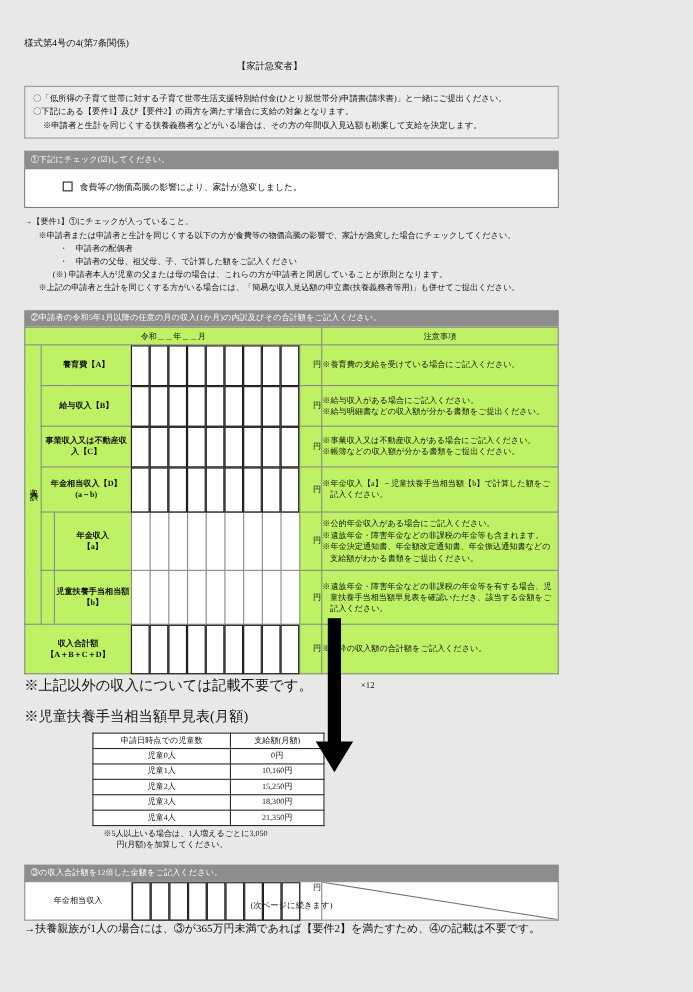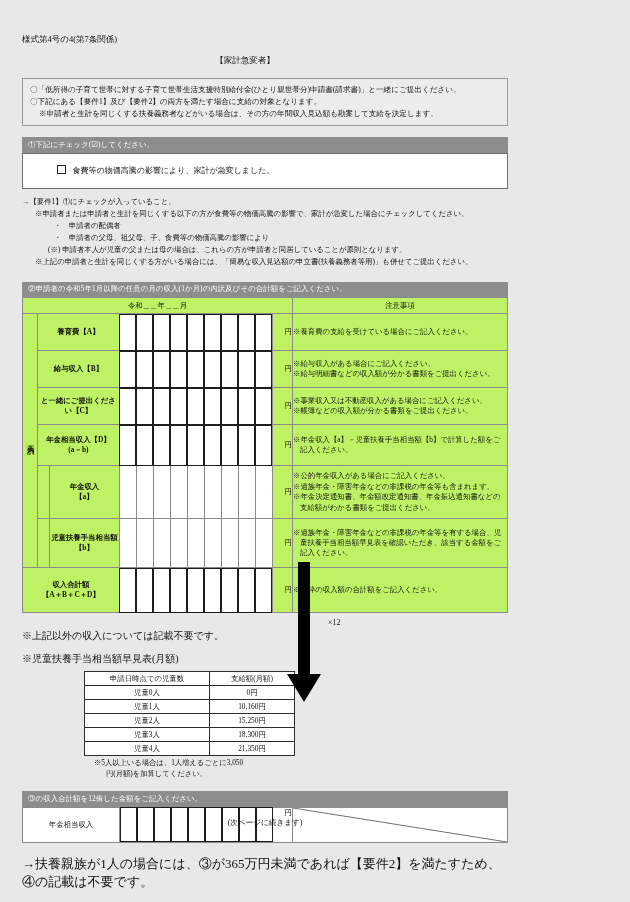--- a/index.html
+++ b/index.html
@@ -153,21 +153,21 @@
     line-height: 1.4;
     padding: 2px 2px 2px 3px;
     vertical-align: top;
     text-align: left;
   }
   .notes p { margin: 0; text-indent: 0; }
   .notes p.hang { padding-left: 7px; text-indent: -7px; }
   .thickbox { outline: 1.6px solid #1d1d1d; outline-offset: -1.6px; }
 
   
-  .posttbl { font-size: 10px; margin-top: 15px; line-height: 1.6; }
+  .posttbl { font-size: 13px; margin-top: 0; line-height: 1.6; }
   .posttbl .l2 { margin-top: 7px; }
 
   
   .lookup-zone { display: flex; align-items: flex-start; }
   .lookup-left { width: 340px; }
   table.lookup {
     border-collapse: collapse;
     margin: 4px 0 0 62px;
     background: #fff;
   }
@@ -231,21 +231,21 @@
   table.s3 td {
     border: 1px solid #8a8a8a;
     font-size: 7.4px;
     height: 34px;
     padding: 0;
   }
   .s3label { text-align: center; font-size: 7.6px; }
   .hatch { padding: 0; position: relative; }
   .hatch svg { display: block; width: 100%; height: 34px; }
 
-  .s3note { font-size: 13px; margin-top: 12px; }
+  .s3note { font-size: 10px; margin-top: 0; }
 
   
   .footer {
     position: absolute;
     left: 0; right: 0;
     top: 818px;
     text-align: center;
     font-size: 7.6px;
   }
 </style>
@@ -273,21 +273,21 @@
           <span class="box-glyph"></span><span>食費等の物価高騰の影響により、家計が急変しました。</span>
         </div>
       </div>
     </div>
   </div>
 
   <div class="req">
     <div>→【要件1】①にチェックが入っていること。</div>
     <div class="rq-i1">※申請者または申請者と生計を同じくする以下の方が食費等の物価高騰の影響で、家計が急変した場合にチェックしてください。</div>
     <div class="rq-i2">・　申請者の配偶者</div>
-    <div class="rq-i2">・　申請者の父母、祖父母、子、食費等の物価高騰の影響により</div>
+    <div class="rq-i2">・　申請者の父母、祖父母、子、で計算した額をご記入ください</div>
     <div class="rq-i3">(※)  申請者本人が児童の父または母の場合は、これらの方が申請者と同居していることが原則となります。</div>
     <div class="rq-i1">※上記の申請者と生計を同じくする方がいる場合には、「簡易な収入見込額の申立書(扶養義務者等用)」も併せてご提出ください。</div>
   </div>
 
   <div class="s2wrap">
     <div class="sec-head">②申請者の令和5年1月以降の任意の月の収入(1か月)の内訳及びその合計額をご記入ください。</div>
     <table class="grid">
       <colgroup>
         <col style="width:15px">
           <col style="width:12px">
@@ -342,21 +342,21 @@
         <td class="digit thickbox"></td>
         <td class="digit thickbox"></td>
         <td class="yen">円</td>
         <td class="notes">
           <p class="hang">※給与収入がある場合にご記入ください。</p>
           <p class="hang">※給与明細書などの収入額が分かる書類をご提出ください。</p>
         </td>
       </tr>
 
       <tr>
-        <td class="rowlabel" colspan="3" style="height:36px">と一緒にご提出ください【C】</td>
+        <td class="rowlabel" colspan="3" style="height:36px">事業収入又は不動産収入【C】</td>
         <td class="digit thickbox"></td>
         <td class="digit thickbox"></td>
         <td class="digit thickbox"></td>
         <td class="digit thickbox"></td>
         <td class="digit thickbox"></td>
         <td class="digit thickbox"></td>
         <td class="digit thickbox"></td>
         <td class="digit thickbox"></td>
         <td class="digit thickbox"></td>
         <td class="yen">円</td>

